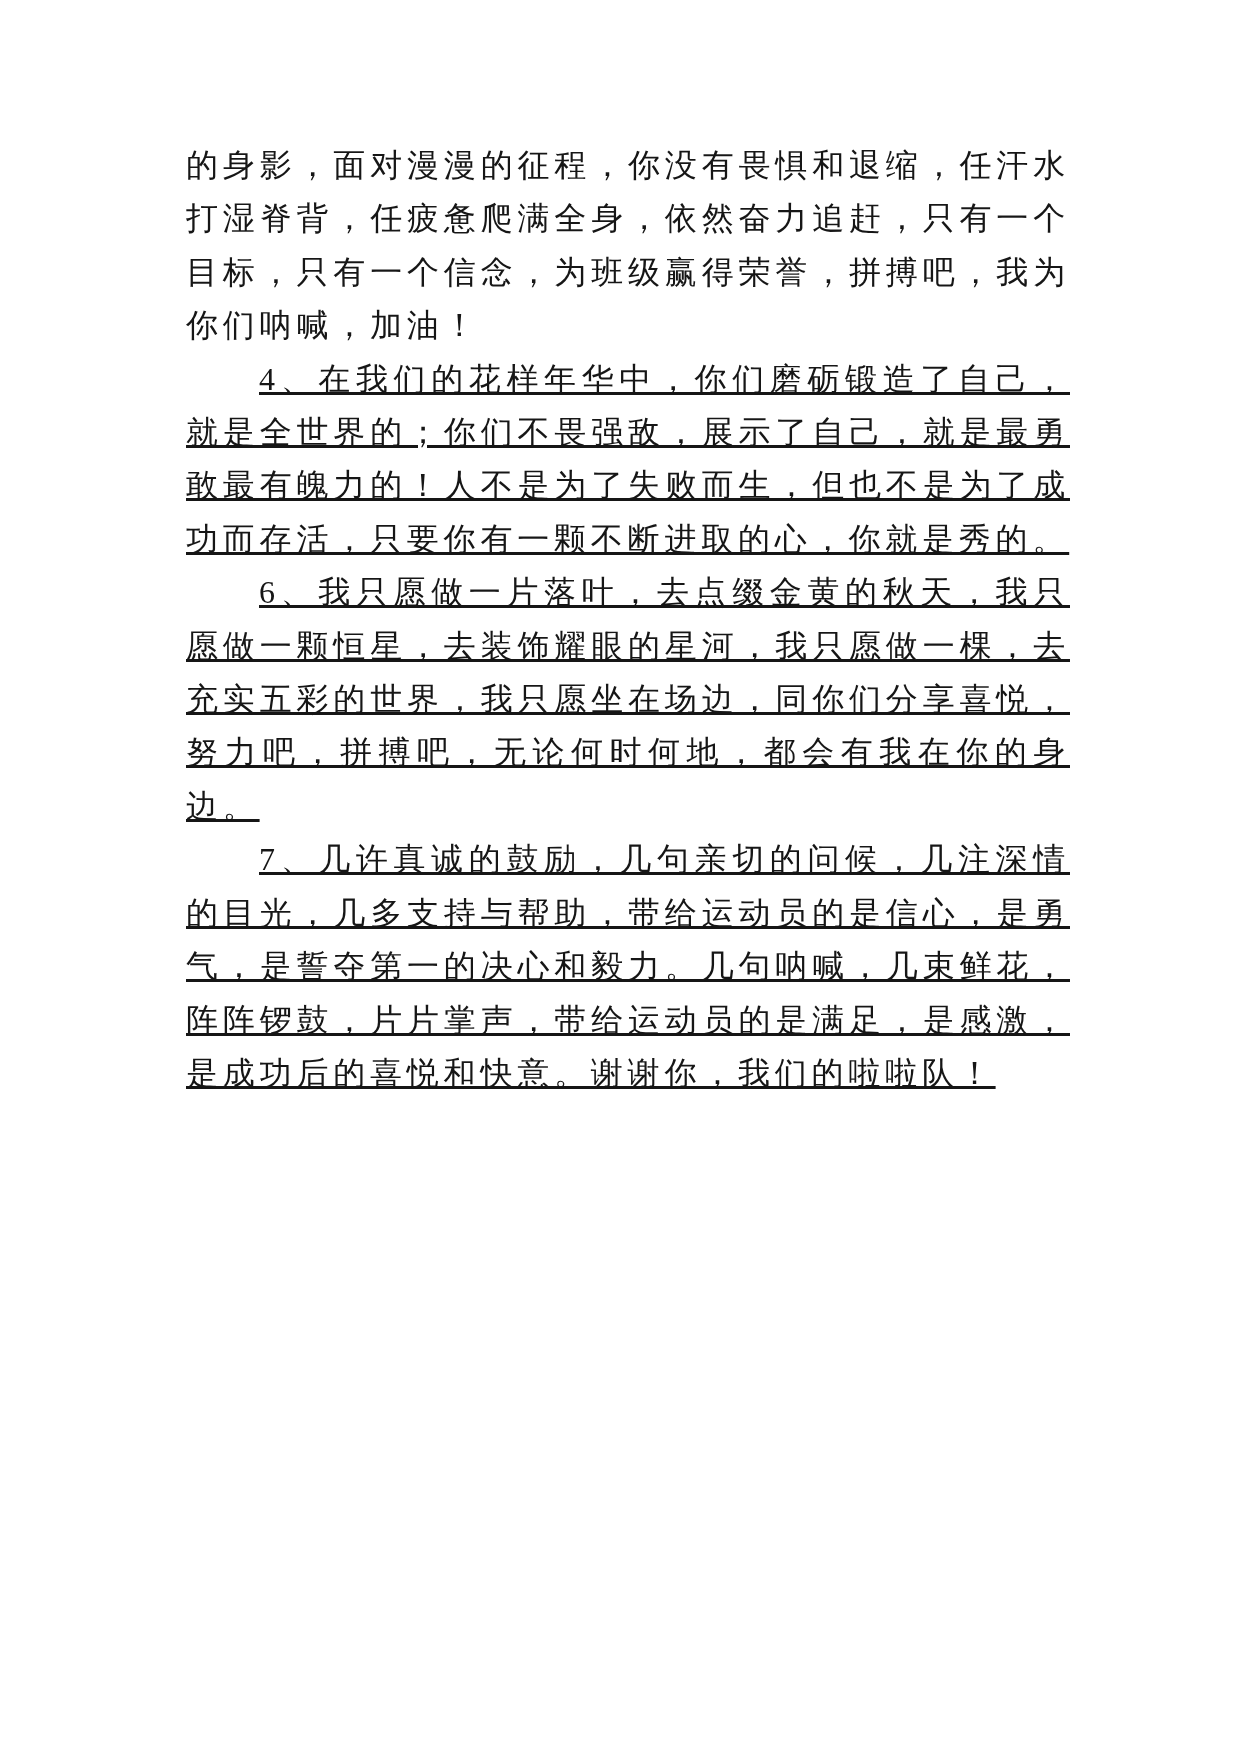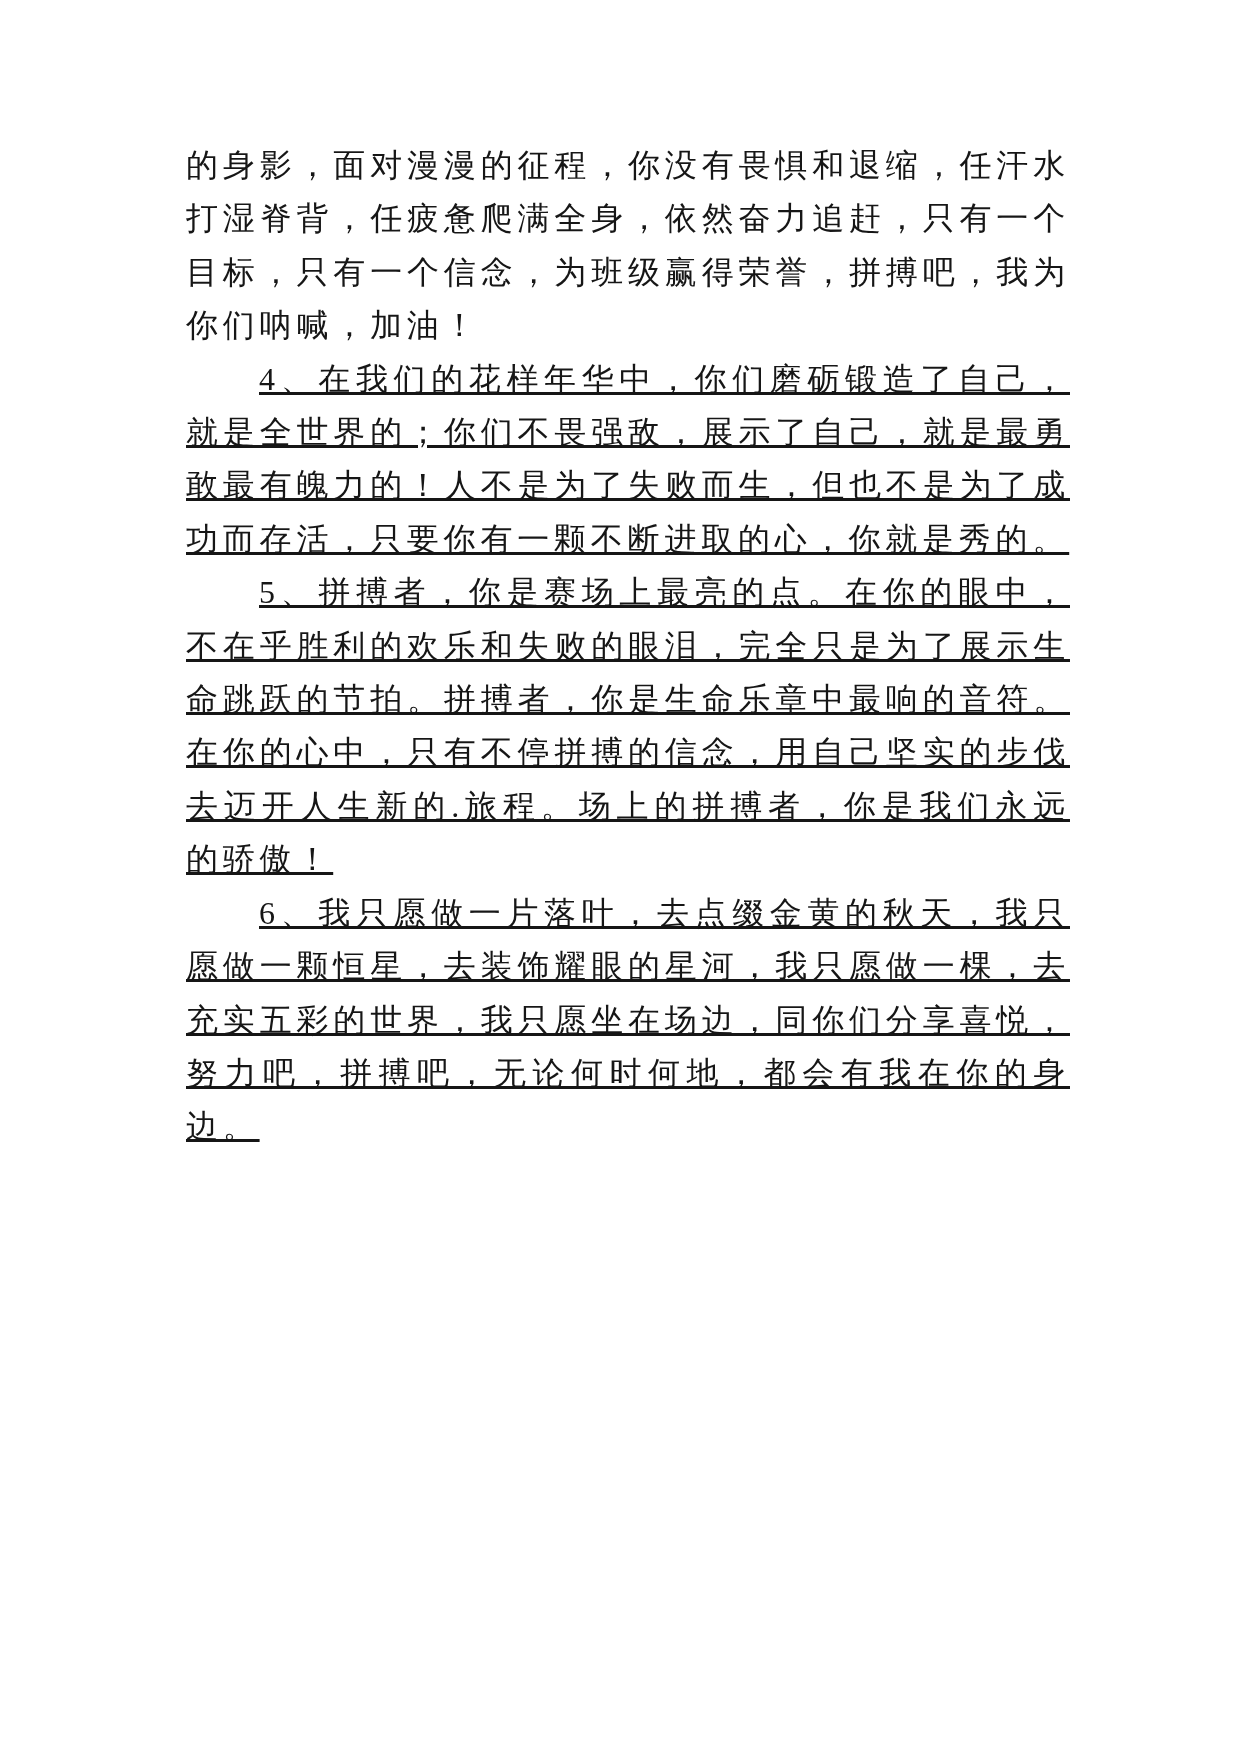--- a/index.html
+++ b/index.html
@@ -45,16 +45,16 @@
     text-decoration: underline;
   }
 </style>
 </head>
 <body>
 
 <div class="page">
   <div class="text-block">
     <p class="para">的身影，面对漫漫的征程，你没有畏惧和退缩，任汗水打湿脊背，任疲惫爬满全身，依然奋力追赶，只有一个目标，只有一个信念，为班级赢得荣誉，拼搏吧，我为你们呐喊，加油！</p>
     <p class="para indent">4、在我们的花样年华中，你们磨砺锻造了自己，就是全世界的；你们不畏强敌，展示了自己，就是最勇敢最有魄力的！人不是为了失败而生，但也不是为了成功而存活，只要你有一颗不断进取的心，你就是秀的。</p>
-    <p class="para indent">5、拼搏者，你是赛场上最亮的点。在你的眼中，不在乎胜利的欢乐和失败的眼泪，完全只是为了展示生命跳跃的节拍。拼搏者，你是生命乐章中最响的音符。在你的心中，只有不停拼搏的信念，用自己坚实的步伐去迈开人生新的.旅程。场上的拼搏者，你是我们永远的骄傲！</p>
     <p class="para indent">6、我只愿做一片落叶，去点缀金黄的秋天，我只愿做一颗恒星，去装饰耀眼的星河，我只愿做一棵，去充实五彩的世界，我只愿坐在场边，同你们分享喜悦，努力吧，拼搏吧，无论何时何地，都会有我在你的身边。</p>
+    <p class="para indent">7、几许真诚的鼓励，几句亲切的问候，几注深情的目光，几多支持与帮助，带给运动员的是信心，是勇气，是誓夺第一的决心和毅力。几句呐喊，几束鲜花，阵阵锣鼓，片片掌声，带给运动员的是满足，是感激，是成功后的喜悦和快意。谢谢你，我们的啦啦队！</p>
   </div>
 </div>
 
 </body></html>

